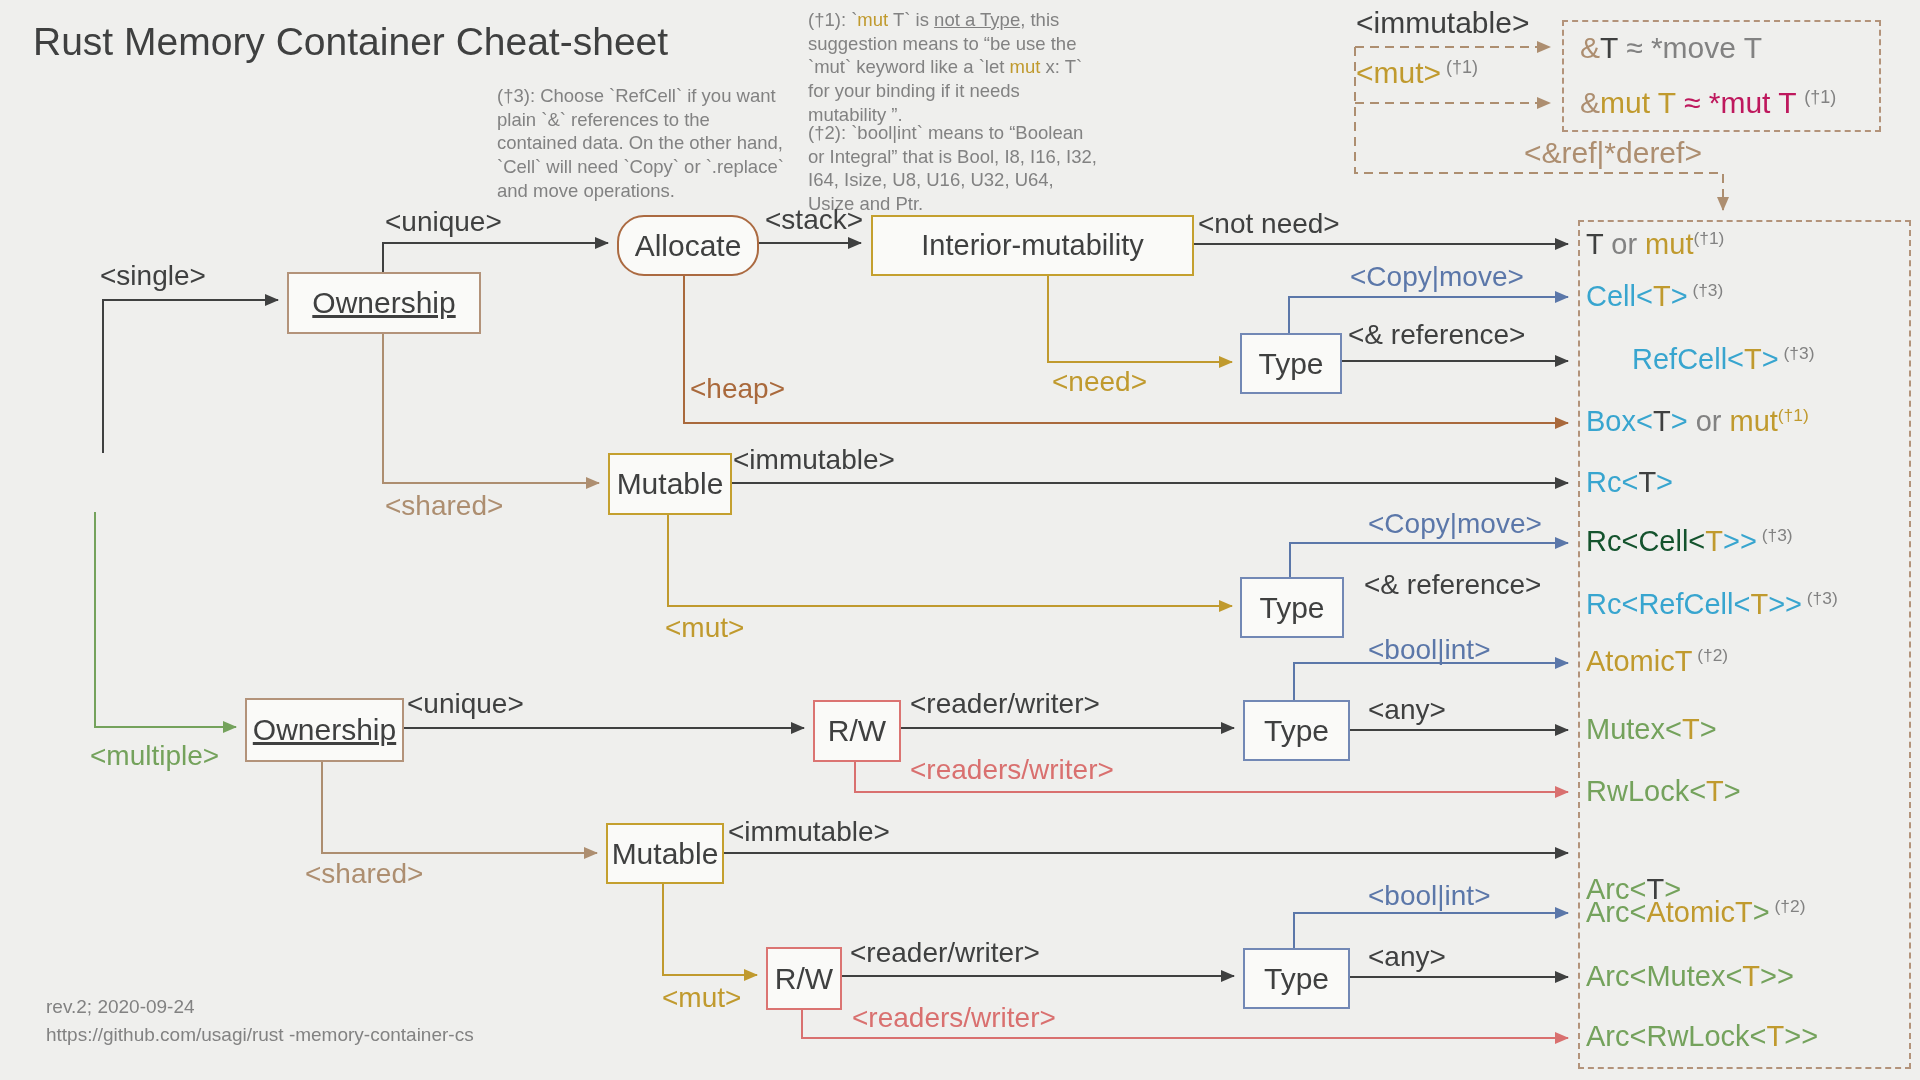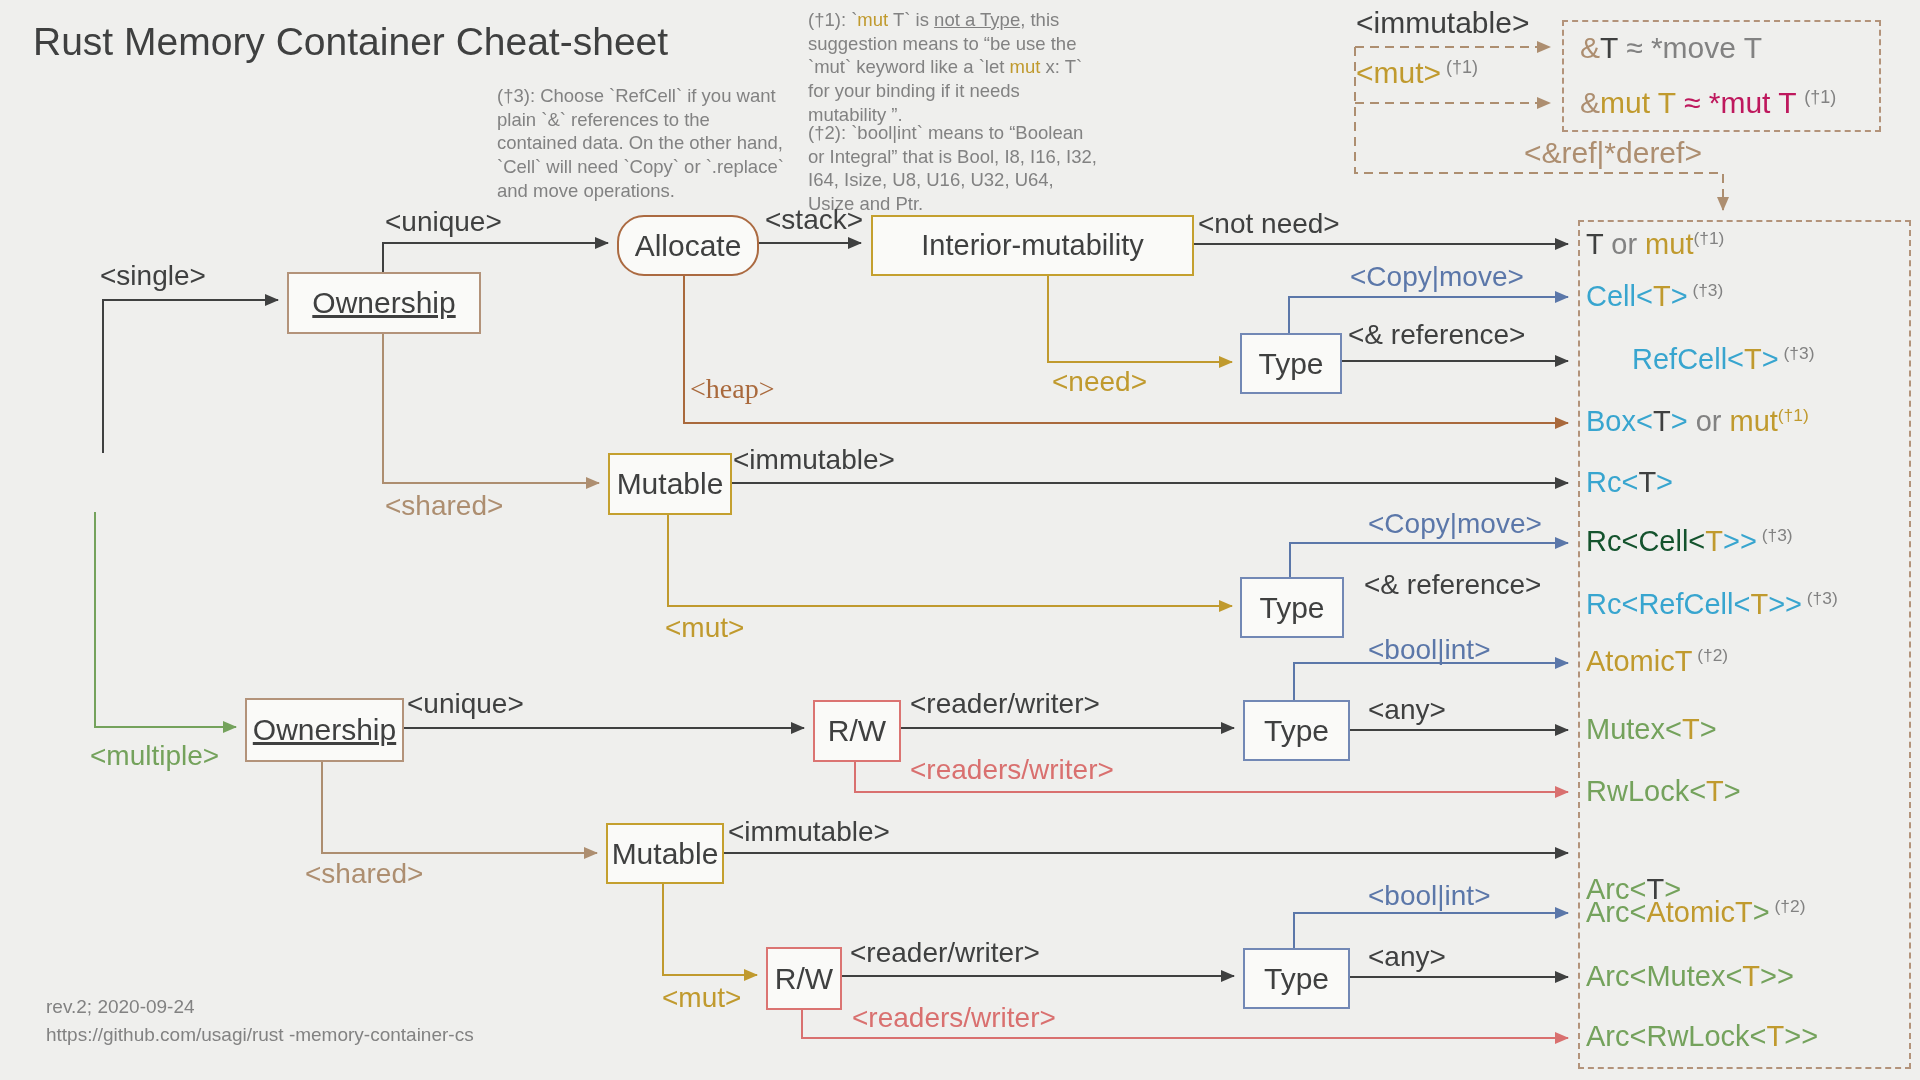--- a/index.html
+++ b/index.html
@@ -146,21 +146,21 @@
       <span>Type</span>
     </div>
 
   <div class="lbl" style="left:100px;top:262px;"><span style="color: rgb(63, 64, 64);">&lt;single&gt;</span></div>
   <div class="lbl" style="left:385px;top:208px;"><span style="color: rgb(63, 64, 64);">&lt;unique&gt;</span></div>
   <div class="lbl" style="left:765px;top:206px;"><span style="color: rgb(63, 64, 64);">&lt;stack&gt;</span></div>
   <div class="lbl" style="left:1198px;top:210px;"><span style="color: rgb(63, 64, 64);">&lt;not need&gt;</span></div>
   <div class="lbl" style="left:1350px;top:263px;"><span style="color: rgb(91, 119, 169);">&lt;Copy|move&gt;</span></div>
   <div class="lbl" style="left:1348px;top:321px;"><span style="color: rgb(63, 64, 64);">&lt;&amp; reference&gt;</span></div>
   <div class="lbl" style="left:1052px;top:368px;"><span style="color: rgb(192, 154, 46);">&lt;need&gt;</span></div>
-  <div class="lbl" style="left:690px;top:375px;font-family:Liberation Serif, serif;"><span style="color: rgb(169, 105, 60);">&lt;heap&gt;</span></div>
+  <div class="lbl" style="left:690px;top:375px;"><span style="color: rgb(169, 105, 60);">&lt;heap&gt;</span></div>
   <div class="lbl" style="left:385px;top:492px;"><span style="color: rgb(173, 142, 112);">&lt;shared&gt;</span></div>
   <div class="lbl" style="left:733px;top:446px;"><span style="color: rgb(63, 64, 64);">&lt;immutable&gt;</span></div>
   <div class="lbl" style="left:665px;top:614px;"><span style="color: rgb(192, 154, 46);">&lt;mut&gt;</span></div>
   <div class="lbl" style="left:1368px;top:510px;"><span style="color: rgb(91, 119, 169);">&lt;Copy|move&gt;</span></div>
   <div class="lbl" style="left:1364px;top:571px;"><span style="color: rgb(63, 64, 64);">&lt;&amp; reference&gt;</span></div>
   <div class="lbl" style="left:90px;top:742px;"><span style="color: rgb(116, 162, 92);">&lt;multiple&gt;</span></div>
   <div class="lbl" style="left:407px;top:690px;"><span style="color: rgb(63, 64, 64);">&lt;unique&gt;</span></div>
   <div class="lbl" style="left:910px;top:690px;"><span style="color: rgb(63, 64, 64);">&lt;reader/writer&gt;</span></div>
   <div class="lbl" style="left:910px;top:756px;"><span style="color: rgb(217, 112, 111);">&lt;readers/writer&gt;</span></div>
   <div class="lbl" style="left:1368px;top:636px;"><span style="color: rgb(91, 119, 169);">&lt;bool|int&gt;</span></div>

